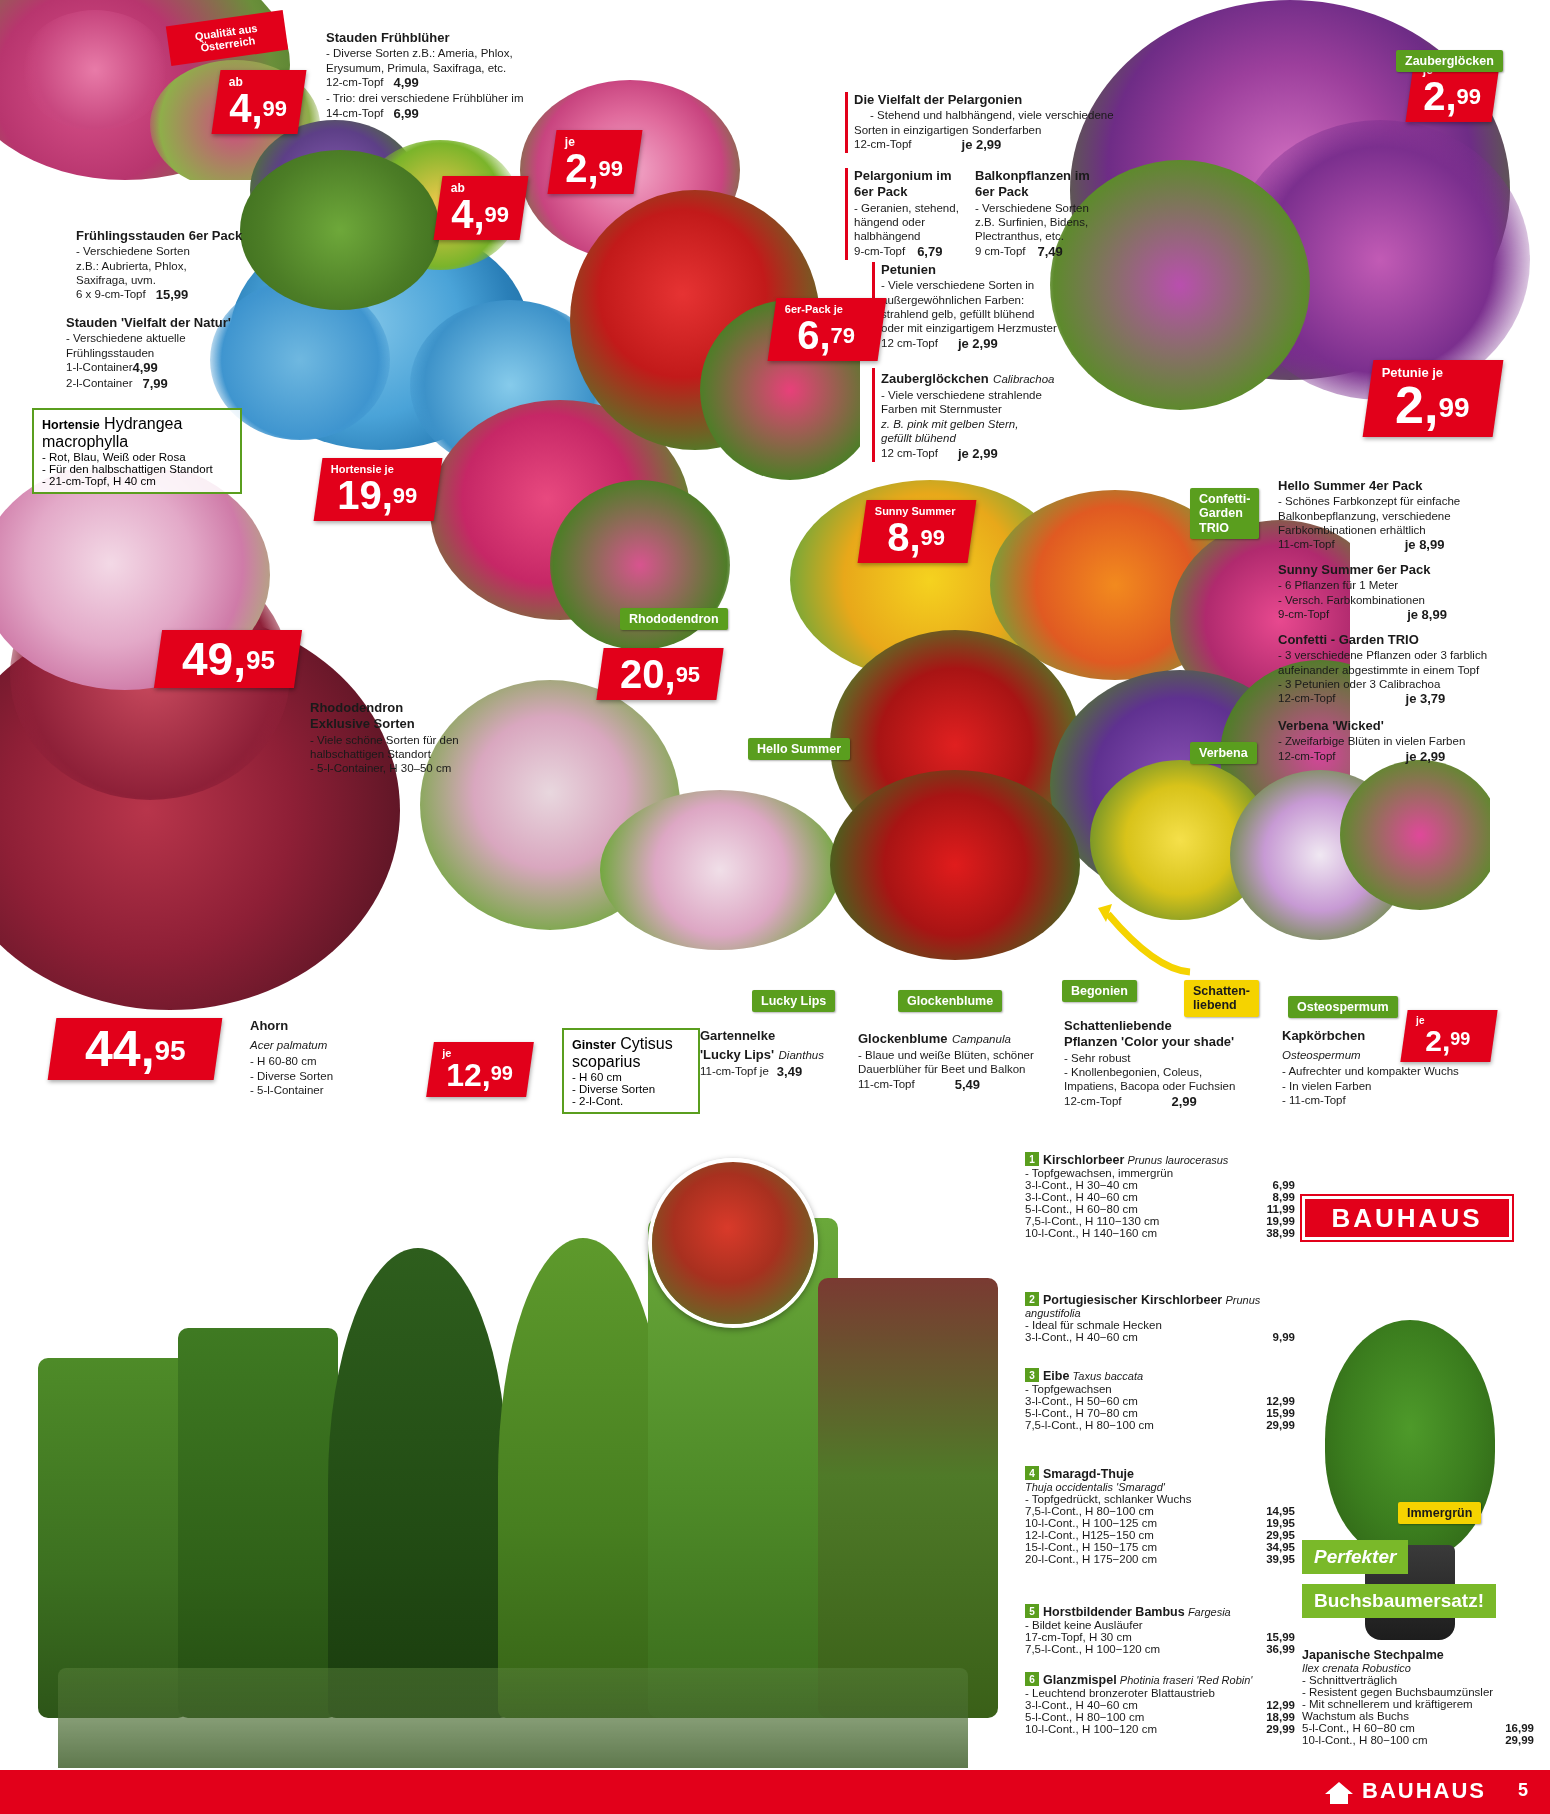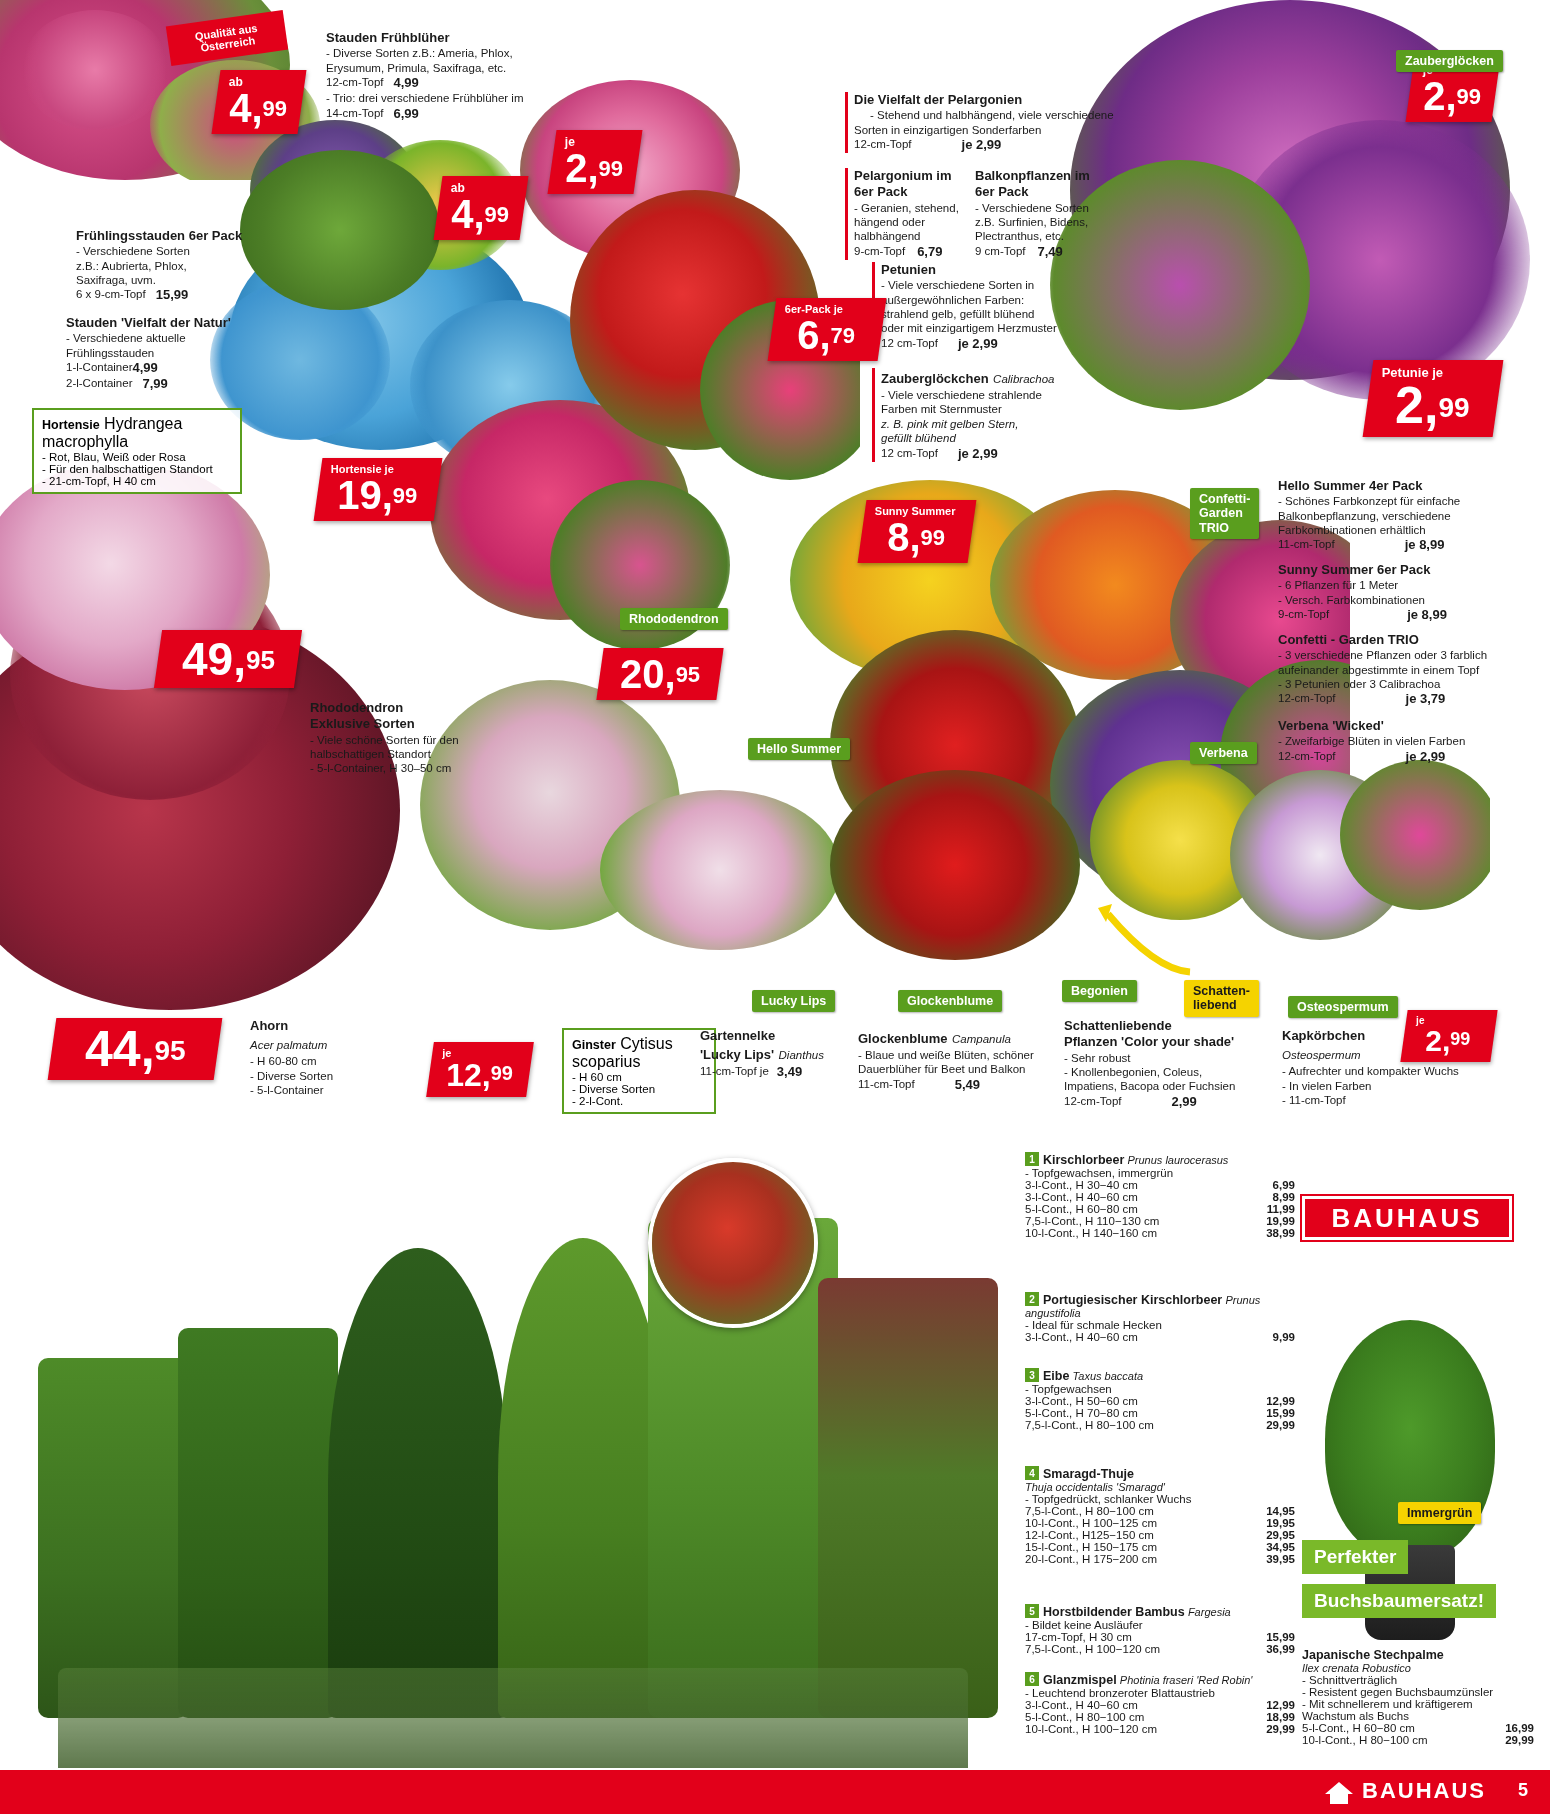--- a/index.html
+++ b/index.html
@@ -279,21 +279,21 @@
     </div>
 
     <div class="txt" style="left:250px; top:1018px; width:190px;">
       <span class="t-h">Ahorn</span>
       <span class="t-sub">Acer palmatum</span>
       <div style="font-size:11.5px;">- H 60-80 cm</div>
       <div style="font-size:11.5px;">- Diverse Sorten</div>
       <div style="font-size:11.5px;">- 5-l-Container</div>
     </div>
 
-    <div class="greenbox" style="left:562px; top:1028px; width:154px;">
+    <div class="greenbox" style="left:562px; top:1028px; width:138px;">
       <span style="font-size:12.5px;font-weight:bold;">Ginster</span>
       <span class="t-sub">Cytisus scoparius</span>
       <div style="font-size:11.5px;">- H 60 cm</div>
       <div style="font-size:11.5px;">- Diverse Sorten</div>
       <div style="font-size:11.5px;">- 2-l-Cont.</div>
     </div>
 
     <div class="txt" style="left:700px; top:1028px; width:150px;">
       <span class="t-h">Gartennelke</span>
       <span class="t-h" style="display:inline;">'Lucky Lips'</span>
@@ -649,21 +649,21 @@
     <div class="photo" style="left:10px;top:130px;width:200px;height:330px;">
       <div class="blob" style="left:15px;top:0;width:170px;height:240px;background:radial-gradient(ellipse at 50% 45%, #4e9a2a 0%, #3b7d1e 55%, #2c5d14 100%);border-radius:50% 50% 45% 45%;"></div>
       <div class="blob" style="left:55px;top:225px;width:90px;height:95px;background:linear-gradient(180deg,#3a3a3a,#1d1d1d);border-radius:6px 6px 16px 16px;"></div>
     </div>
   </div>
 
   <div class="bauhaus-logo" style="left:1302px; top:1196px; width:210px; height:44px; font-size:26px;">BAUHAUS</div>
 
   <div class="chip yellow" style="left:1398px; top:1502px;">Immergrün</div>
 
-  <div class="greenbtn" style="left:1302px; top:1540px;">Perfekter</div>
+  <div class="greenbtn" style="left:1302px; top:1540px;font-style:italic;">Perfekter</div>
   <div class="greenbtn" style="left:1302px; top:1584px;">Buchsbaumersatz!</div>
 
   <div class="price-list" style="left:1302px; top:1648px; width:232px;">
     <div class="pl-title">Japanische Stechpalme</div>
     <div class="pl-lat">Ilex crenata Robustico</div>
     <div>- Schnittverträglich</div>
     <div>- Resistent gegen Buchsbaumzünsler</div>
     <div>- Mit schnellerem und kräftigerem</div>
     <div>  Wachstum als Buchs</div>
     <div class="pl-row" style="width:232px;">

